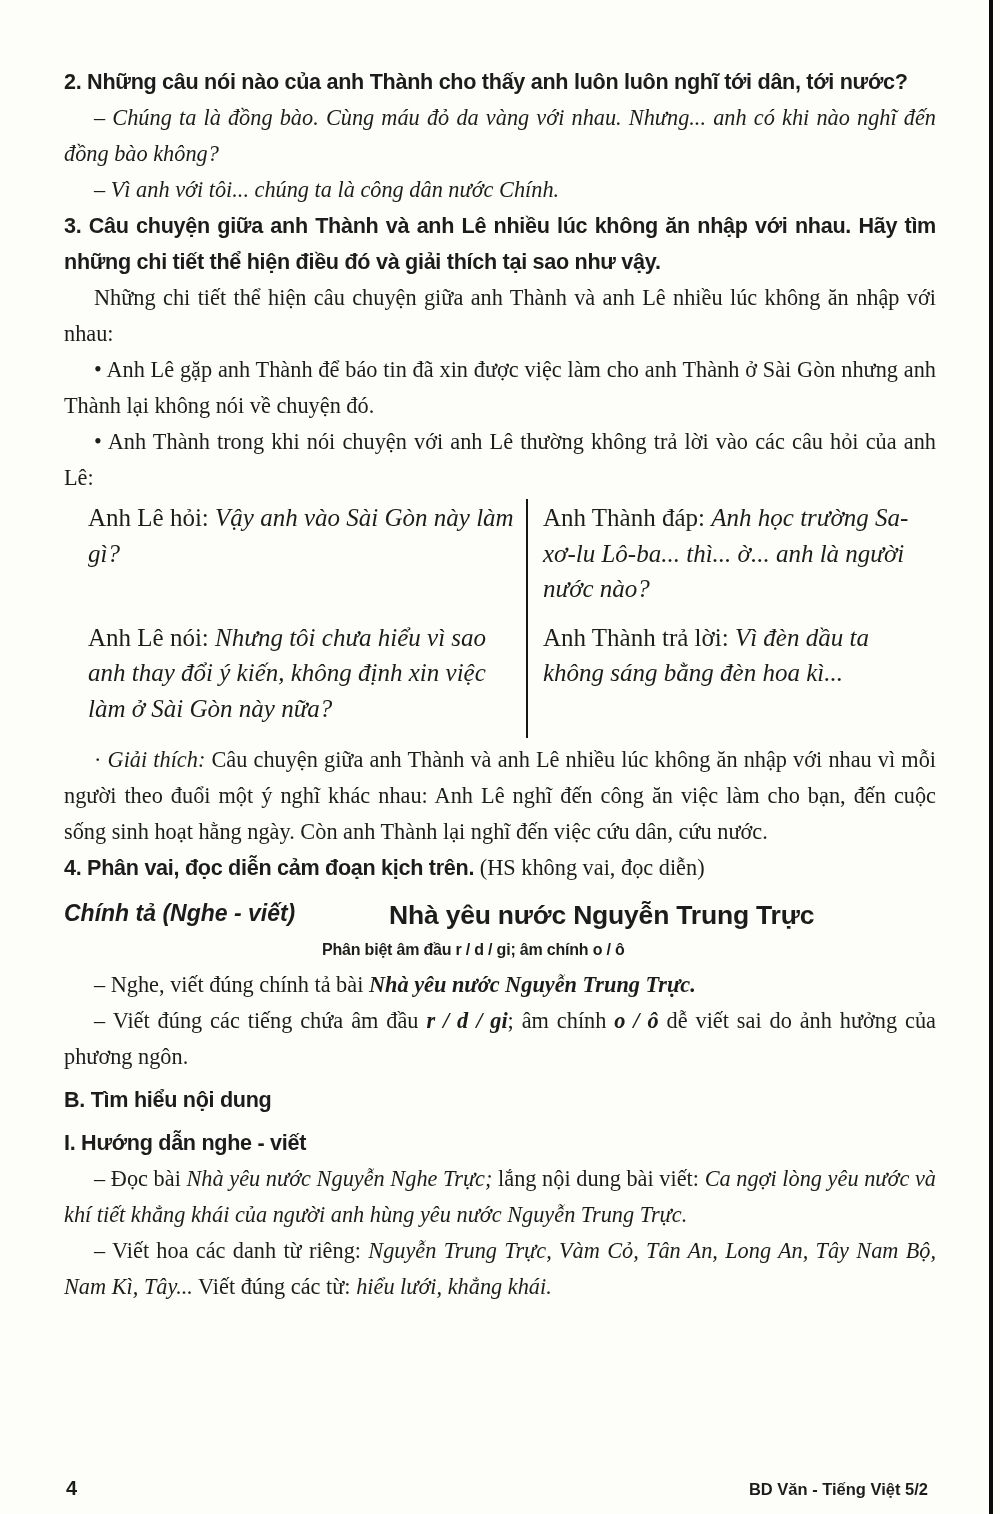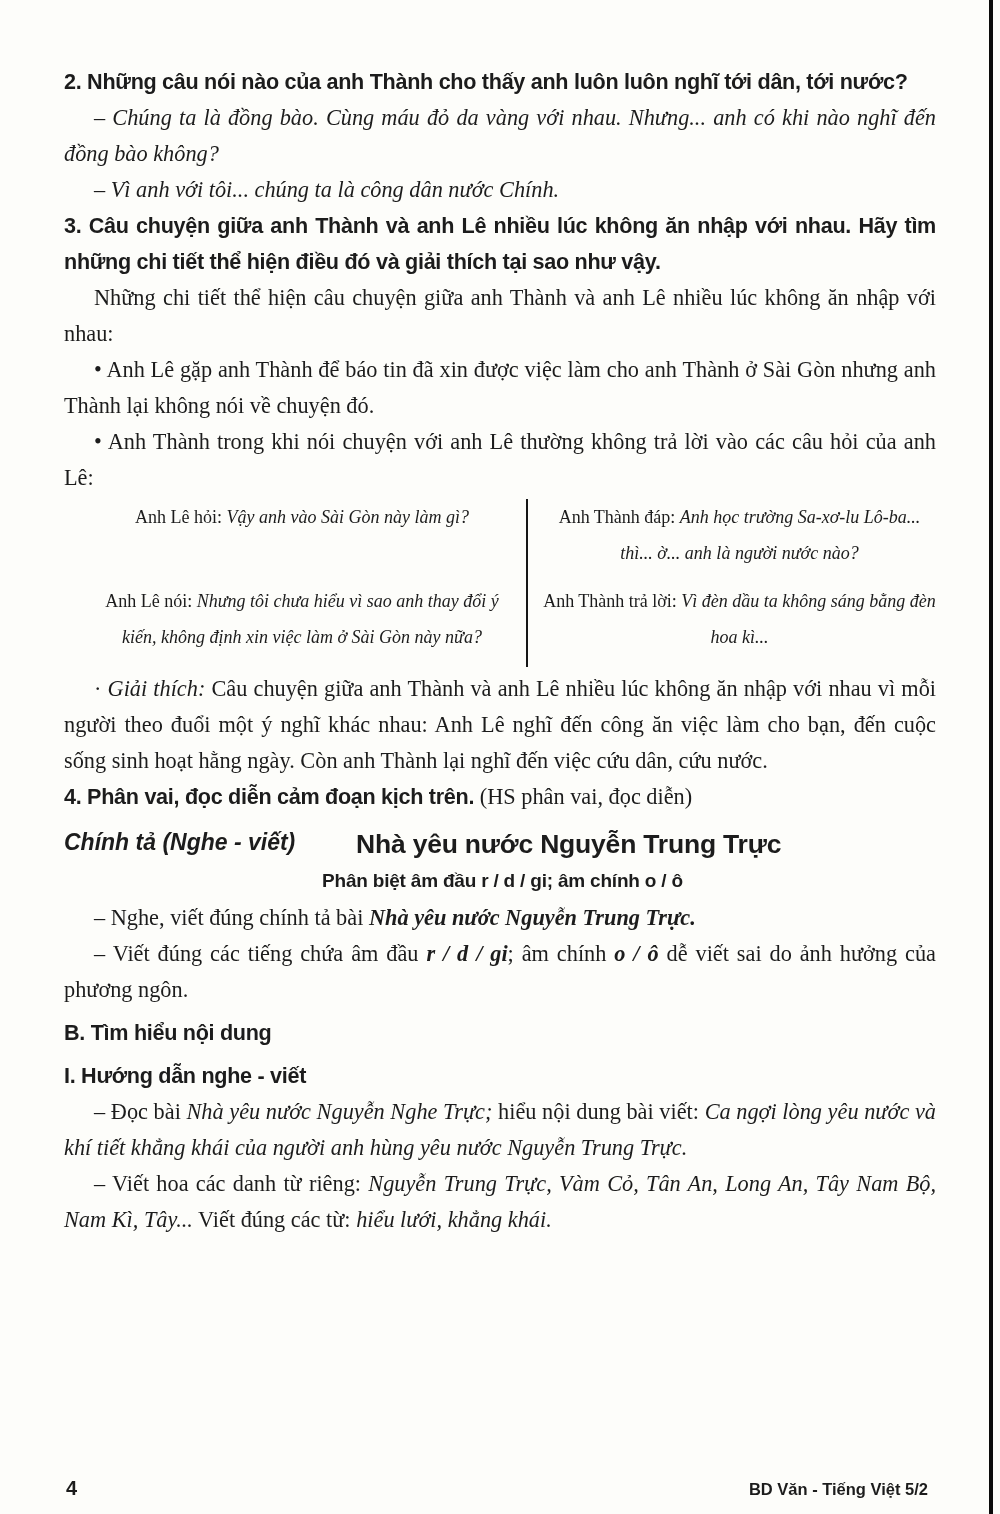--- a/index.html
+++ b/index.html
@@ -37,24 +37,24 @@
     letter-spacing:-0.3px;
   }
 
   
   .cols {
     display:grid;
     grid-template-columns:462px 1fr;
     margin:3px 0 4px 0;
   }
   .cols .cell {
-    font-size:18px;
+    font-size:25px;
     line-height:35.5px;
     padding:1px 10px 12px 24px;
-    text-align:center;
+    text-align:left;
   }
   .cols .cell.right {
     border-left:2px solid #161616;
     padding-left:15px;
     padding-right:0;
   }
 
   
   .chinh { margin:14px 0 8px 0; }
   .chinh-row { display:flex; align-items:flex-start; }
@@ -62,25 +62,26 @@
     flex:0 0 292px;
     font-family:"Liberation Sans", sans-serif;
     font-weight:700; font-style:italic;
     font-size:23px;
   }
   .chinh-title1 {
     font-family:"Liberation Sans", sans-serif;
     font-weight:700;
     font-size:26.5px;
     letter-spacing:-0.2px;
+    margin-left:33px;
   }
   .chinh-title2 {
     font-family:"Liberation Sans", sans-serif;
     font-weight:700;
-    font-size:19px;
+    font-size:16px;
     letter-spacing:-0.2px;
     margin:10px 0 0 258px;
   }
 
   .footer {
     position:absolute; left:66px; right:72px; bottom:14px;
     display:flex; justify-content:space-between; align-items:baseline;
   }
   .pnum { font-family:"Liberation Sans", sans-serif; font-weight:700; font-size:20px; }
   .book { font-family:"Liberation Sans", sans-serif; font-weight:700; font-size:16.5px; }
@@ -98,32 +99,32 @@
       <p class="ind"><span>Những chi tiết thể hiện câu chuyện giữa anh Thành và anh Lê nhiều lúc không ăn nhập với nhau:</span></p>
       <p class="ind"><span>•  Anh Lê gặp anh Thành để báo tin đã xin được việc làm cho anh Thành ở Sài Gòn nhưng anh Thành lại không nói về chuyện đó.</span></p>
       <p class="ind"><span>•  Anh Thành trong khi nói chuyện với anh Lê thường không trả lời vào các câu hỏi của anh Lê:</span></p>
       <div class="cols">
         <div class="cell left"><span>Anh Lê hỏi: </span><span class="i">Vậy anh vào Sài Gòn này làm gì?</span></div>
         <div class="cell right"><span>Anh Thành đáp: </span><span class="i">Anh học trường Sa-xơ-lu Lô-ba... thì... ờ... anh là người nước nào?</span></div>
         <div class="cell left"><span>Anh Lê nói: </span><span class="i">Nhưng tôi chưa hiểu vì sao anh thay đổi ý kiến, không định xin việc làm ở Sài Gòn này nữa?</span></div>
         <div class="cell right"><span>Anh Thành trả lời: </span><span class="i">Vì đèn dầu ta không sáng bằng đèn hoa kì...</span></div>
       </div>
       <p class="ind"><span>· </span><span class="i">Giải thích:</span><span> Câu chuyện giữa anh Thành và anh Lê nhiều lúc không ăn nhập với nhau vì mỗi người theo đuổi một ý nghĩ khác nhau: Anh Lê nghĩ đến công ăn việc làm cho bạn, đến cuộc sống sinh hoạt hằng ngày. Còn anh Thành lại nghĩ đến việc cứu dân, cứu nước.</span></p>
-      <p class="q"><span class="b sans">4. Phân vai, đọc diễn cảm đoạn kịch trên. </span><span>(HS phân vai, đọc diễn)</span></p>
+      <p class="q"><span class="b sans">4. Phân vai, đọc diễn cảm đoạn kịch trên. </span><span>(HS không vai, đọc diễn)</span></p>
       <div class="chinh">
         <div class="chinh-row">
           <span class="chinh-label">Chính tả (Nghe - viết)</span>
           <span class="chinh-title1">Nhà yêu nước Nguyễn Trung Trực</span>
         </div>
         <div class="chinh-title2">Phân biệt âm đầu r / d / gi; âm chính o / ô</div>
       </div>
       <p class="ind"><span>– Nghe, viết đúng chính tả bài </span><span class="b i">Nhà yêu nước Nguyễn Trung Trực.</span></p>
       <p class="ind"><span>– Viết đúng các tiếng chứa âm đầu </span><span class="b i">r / d / gi</span><span>; âm chính </span><span class="b i">o / ô</span><span> dễ viết sai do ảnh hưởng của phương ngôn.</span></p>
       <p class="h"><span class="b sans">B. Tìm hiểu nội dung</span></p>
       <p class="h"><span class="b sans">I.  Hướng dẫn nghe - viết</span></p>
-      <p class="ind"><span>– Đọc bài </span><span class="i">Nhà yêu nước Nguyễn Nghe Trực;</span><span> hiểu nội dung bài viết: </span><span class="i">Ca ngợi lòng yêu nước và khí tiết khẳng khái của người anh hùng yêu nước Nguyễn Trung Trực.</span></p>
+      <p class="ind"><span>– Đọc bài </span><span class="i">Nhà yêu nước Nguyễn Nghe Trực;</span><span> lắng nội dung bài viết: </span><span class="i">Ca ngợi lòng yêu nước và khí tiết khẳng khái của người anh hùng yêu nước Nguyễn Trung Trực.</span></p>
       <p class="ind"><span>– Viết hoa các danh từ riêng: </span><span class="i">Nguyễn Trung Trực, Vàm Cỏ, Tân An, Long An, Tây Nam Bộ, Nam Kì, Tây...</span><span> Viết đúng các từ: </span><span class="i">hiểu lưới, khẳng khái.</span></p>
     </main>
   <footer class="footer">
     <span class="pnum">4</span>
     <span class="book">BD Văn - Tiếng Việt 5/2</span>
   </footer>
 </div>
 
 </body></html>

